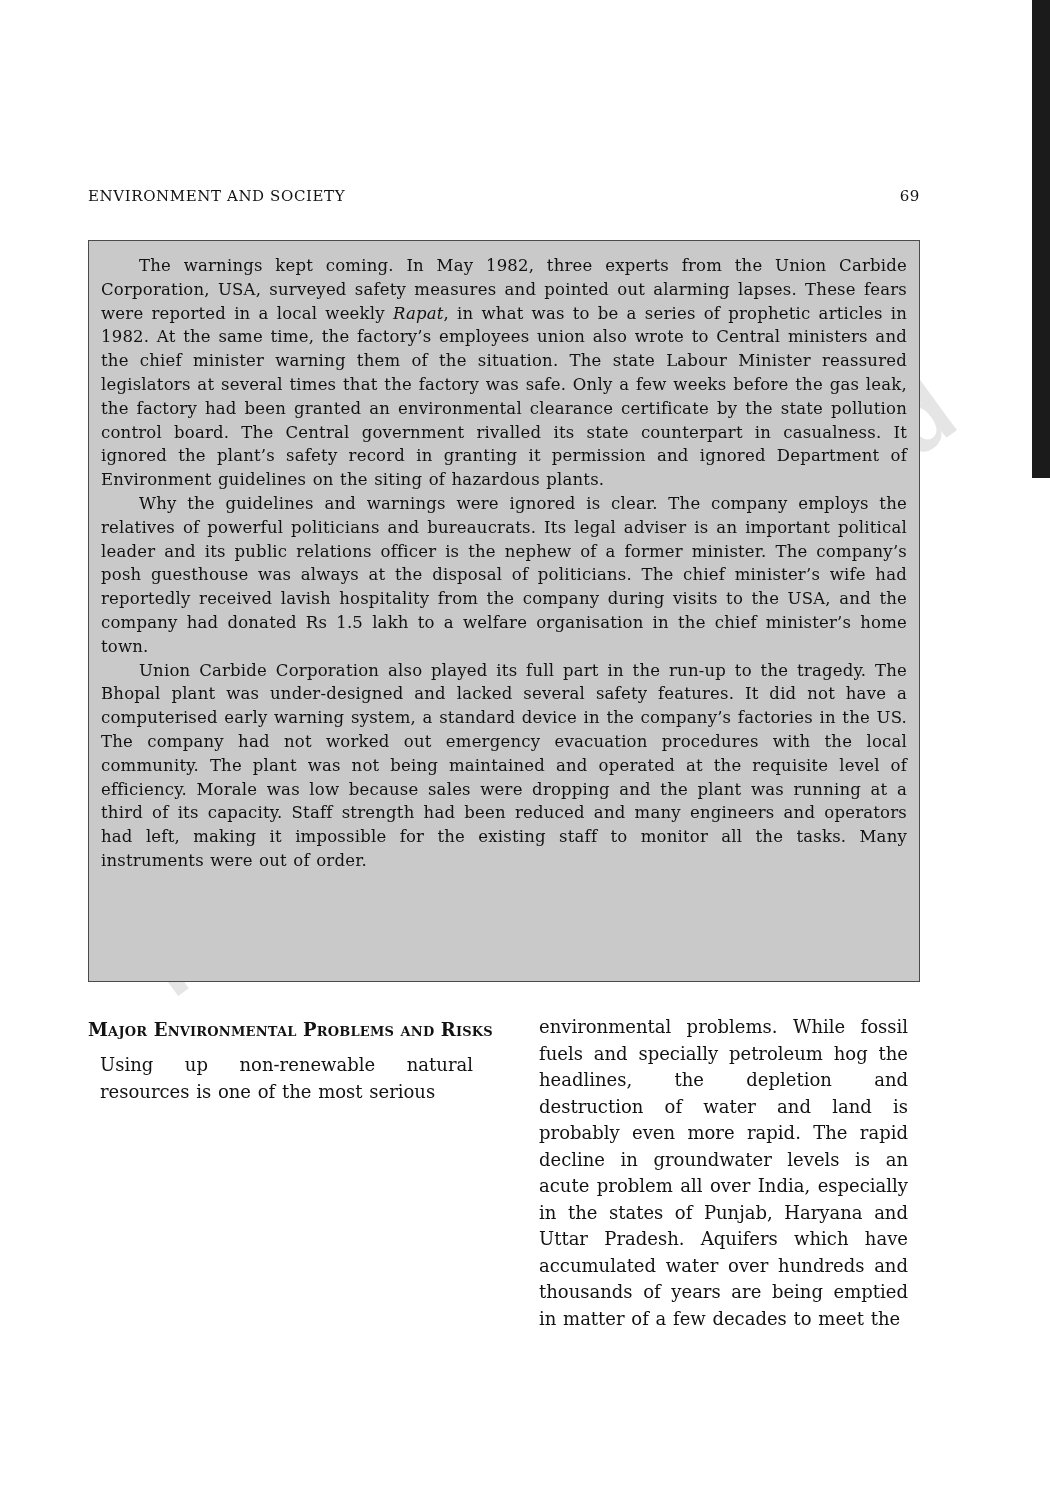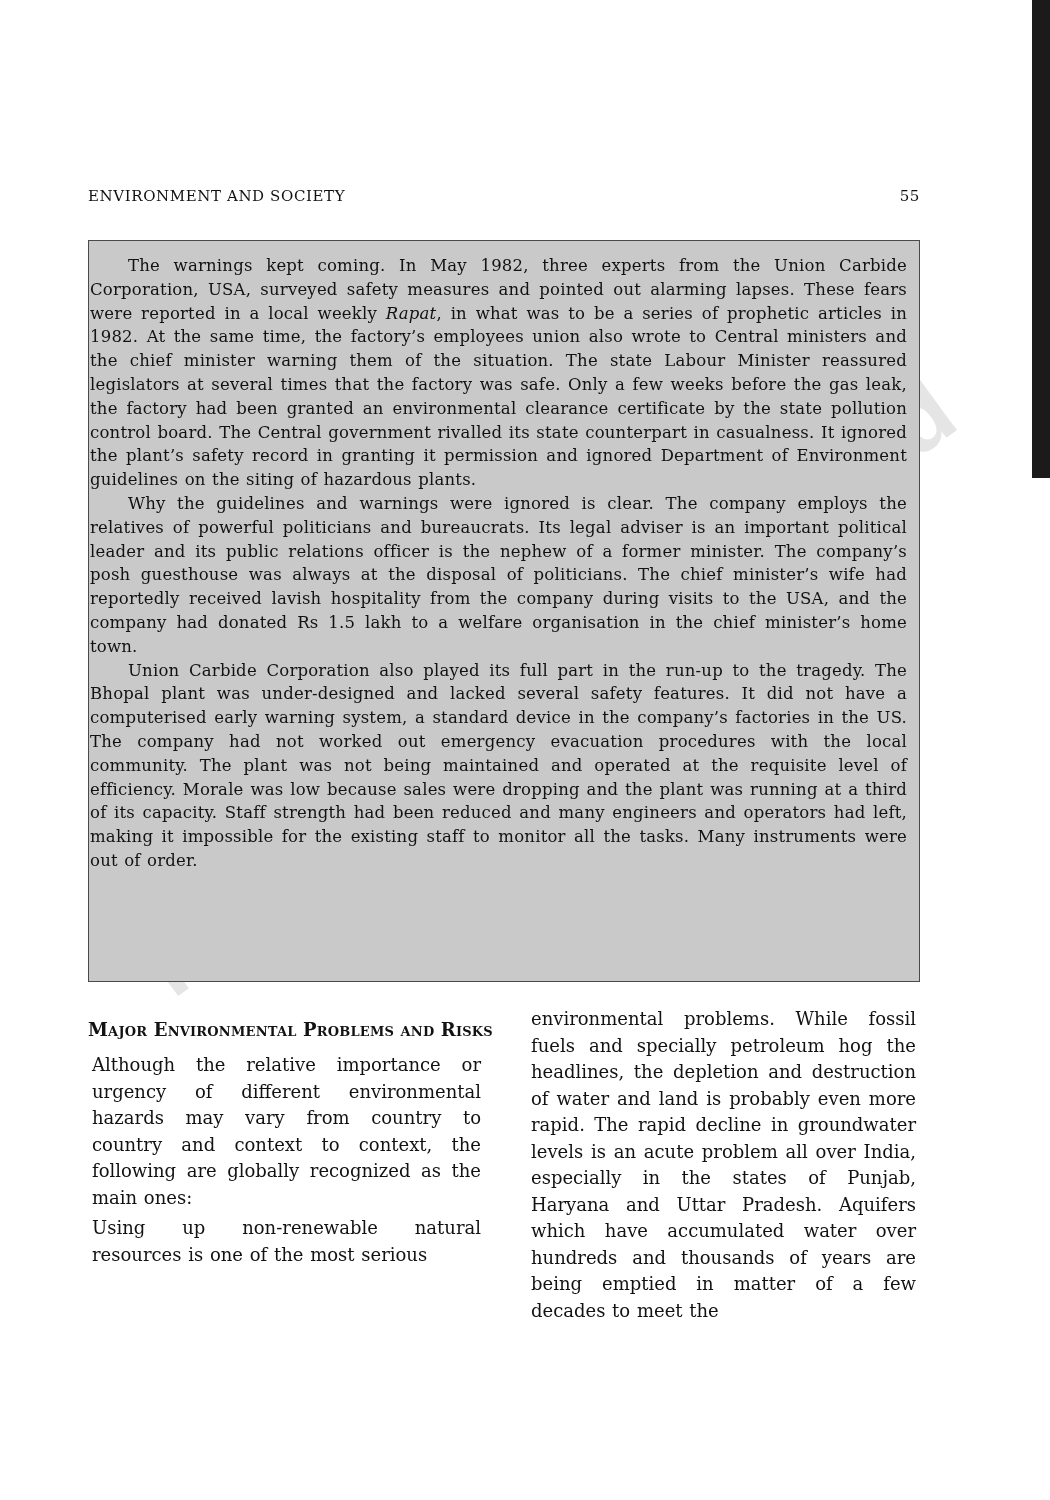--- a/index.html
+++ b/index.html
@@ -20,21 +20,21 @@
     position:absolute; top:187px; left:88px; width:832px;
     display:flex; justify-content:space-between; align-items:baseline;
     font-size:15px; letter-spacing:0.6px;gap:40px;
   }
   .graybox {
     position:absolute; top:240px; left:88px;
     width:832px; height:742px;
     background:#c9c9c9;
     border:1px solid #4a4a4a;
     box-sizing:border-box;
-    padding:13px 12px 10px 1px;
+    padding:13px 12px 10px 12px;
     overflow:hidden;
   }
   .graybox p {
     margin:0;
     text-indent:38px;
     text-align:justify;
     font-size:16.5px;
     line-height:23.8px;
     letter-spacing:0.2px;
     word-spacing:1px;
@@ -47,21 +47,21 @@
     font-weight:bold;
     font-size:18px;
     letter-spacing:0.2px;
     margin:17px 0 12px 0;
     white-space:nowrap;
   }
   .body-text {
     font-size:18px;
     line-height:26.5px;
     text-align:justify;
-    margin:4px;
+    margin:12px;
     word-spacing:1px;
   }
   .sub-heading {
     font-size:19.5px;
     font-weight:bold;
     margin:28px 0 18px 0;
   }
   .footer {
     position:absolute; top:1424px; left:0; width:1050px;
     text-align:center;
@@ -90,32 +90,31 @@
 
   <div class="black-bar"></div>
 
   <div class="watermark">
     <div class="wm1">© NCERT</div>
     <div class="wm2">not to be republished</div>
   </div>
 
   <div class="header">
     <span>ENVIRONMENT AND SOCIETY</span>
-    <span>55</span>
+    <span>69</span>
   </div>
 
   <div class="graybox">
     <p><span>The warnings kept coming.  In May 1982, three experts from the Union Carbide Corporation, USA, surveyed safety measures and pointed out alarming lapses.  These fears were reported in a local weekly </span><i>Rapat</i><span>, in what was to be a series of prophetic articles in 1982.  At the same time, the factory’s employees union also wrote to Central ministers and the chief minister warning them of the situation.  The state Labour Minister reassured legislators at several times that the factory was safe.  Only a few weeks before the gas leak, the factory had been granted an environmental clearance certificate by the state pollution control board.  The Central government rivalled its state counterpart in casualness.  It ignored the plant’s safety record in granting it permission and ignored Department of Environment guidelines on the siting of hazardous plants.</span></p>
     <p>Why the guidelines and warnings were ignored is clear.  The company employs the relatives of powerful politicians and bureaucrats.  Its legal adviser is an important political leader and its public relations officer is the nephew of a former minister.  The company’s posh guesthouse was always at the disposal of politicians. The chief minister’s wife had reportedly received lavish hospitality from the company during visits to the USA, and the company had donated Rs 1.5 lakh to a welfare organisation in the chief minister’s home town.</p>
     <p>Union Carbide Corporation also played its full part in the run-up to the tragedy. The Bhopal plant was under-designed and lacked several safety features. It did not have a computerised early warning system, a standard device in the company’s factories in the US.  The company had not worked out emergency evacuation procedures with the local community.  The plant was not being maintained and operated at the requisite level of efficiency.  Morale was low because sales were dropping and the plant was running at a third of its capacity.  Staff strength had been reduced and many engineers and operators had left, making it impossible for the existing staff to monitor all the tasks.  Many instruments were out of order.</p>
   </div>
 
   <div class="col-left">
     <h3 class="section-heading">Major Environmental Problems and Risks</h3>
-    <p class="body-text">Although the relative importance or urgency of different environmental hazards may vary from country to country and context to context, the following are globally recognized as the main ones:</p>
     <p class="body-text">Using up non-renewable natural resources is one of the most serious</p>
   </div>
 
   <div class="col-right">
     <p class="body-text">environmental problems.  While fossil fuels and specially petroleum hog the headlines, the depletion and destruction of water and land is probably even more rapid.  The rapid decline in groundwater levels is an acute problem all over India, especially in the states of Punjab, Haryana and Uttar Pradesh.  Aquifers which have accumulated water over hundreds and thousands of years are being emptied in matter of a few decades to meet the</p>
   </div>
 
 
 </div>
 

